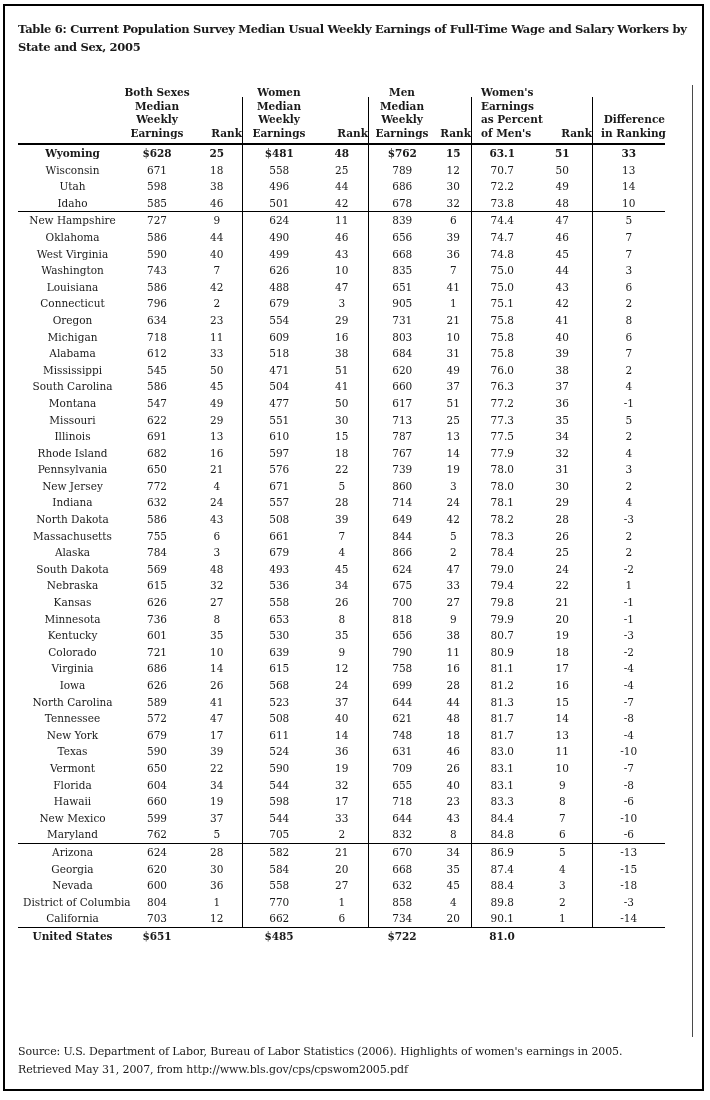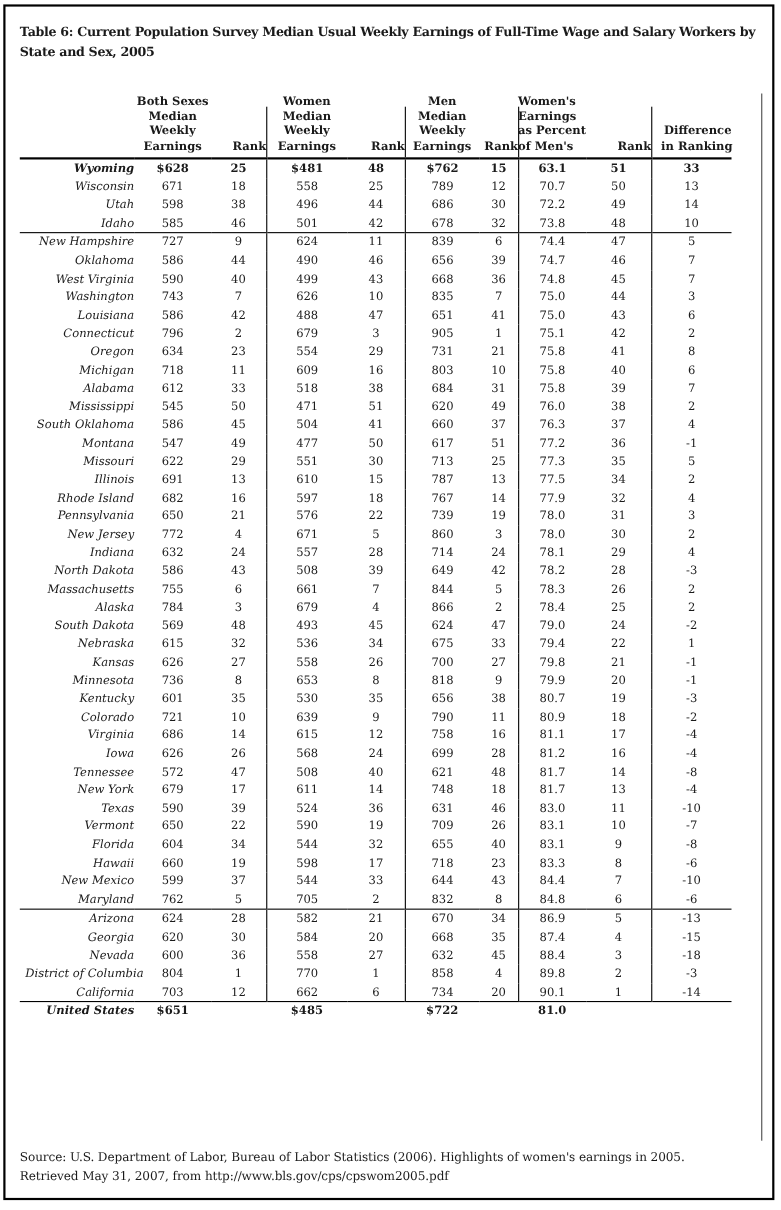--- a/index.html
+++ b/index.html
@@ -26,33 +26,33 @@
     border-collapse:collapse; table-layout:fixed; width:647px;
     font-size:10.5px;
   }
   thead th {
     vertical-align:bottom; border-bottom:2px solid #000;
     font-weight:bold; padding:0 0 3px 0;
   }
   thead th div { line-height:13.5px; white-space:nowrap; }
   .hc { }
   .hr { text-align:right; }
-  .hl { text-align:left; padding-left:0; }
+  .hl { text-align:left; padding-left:10px; }
   .hl-diff { padding-left:9px;text-align:right; }
   .sec {
     background-image:linear-gradient(#000,#000);
     background-repeat:no-repeat;
     background-position:left bottom;
     background-size:1px 46px;
   }
   tbody td {
     padding:0; height:16.6px; line-height:16.6px;
     white-space:nowrap; overflow:visible;
   }
-  .c-state { text-align:right; padding-left:5px;font-style:italic; }
+  .c-state { text-align:center; padding-left:5px; }
   .c-num { text-align:center; }
   .vl { border-left:1px solid #000; }
   .bold-row td { font-weight:bold; }
   tr.gsep td { border-top:1.5px solid #000; }
   .source {
     position:absolute; left:18px; top:1043px;
     font-size:11px; line-height:17.5px; letter-spacing:-0.1px; white-space:nowrap;
   }
 </style>
 </head>
@@ -290,21 +290,21 @@
           <td class="c-num">50</td>
           <td class="c-num vl">471</td>
           <td class="c-num">51</td>
           <td class="c-num vl">620</td>
           <td class="c-num">49</td>
           <td class="c-num vl">76.0</td>
           <td class="c-num">38</td>
           <td class="c-num vl">2</td>
         </tr>
         <tr>
-          <td class="c-state">South Oklahoma</td>
+          <td class="c-state">South Carolina</td>
           <td class="c-num">586</td>
           <td class="c-num">45</td>
           <td class="c-num vl">504</td>
           <td class="c-num">41</td>
           <td class="c-num vl">660</td>
           <td class="c-num">37</td>
           <td class="c-num vl">76.3</td>
           <td class="c-num">37</td>
           <td class="c-num vl">4</td>
         </tr>
@@ -516,20 +516,32 @@
           <td class="c-state">Iowa</td>
           <td class="c-num">626</td>
           <td class="c-num">26</td>
           <td class="c-num vl">568</td>
           <td class="c-num">24</td>
           <td class="c-num vl">699</td>
           <td class="c-num">28</td>
           <td class="c-num vl">81.2</td>
           <td class="c-num">16</td>
           <td class="c-num vl">-4</td>
+        </tr>
+        <tr>
+          <td class="c-state">North Carolina</td>
+          <td class="c-num">589</td>
+          <td class="c-num">41</td>
+          <td class="c-num vl">523</td>
+          <td class="c-num">37</td>
+          <td class="c-num vl">644</td>
+          <td class="c-num">44</td>
+          <td class="c-num vl">81.3</td>
+          <td class="c-num">15</td>
+          <td class="c-num vl">-7</td>
         </tr>
         <tr>
           <td class="c-state">Tennessee</td>
           <td class="c-num">572</td>
           <td class="c-num">47</td>
           <td class="c-num vl">508</td>
           <td class="c-num">40</td>
           <td class="c-num vl">621</td>
           <td class="c-num">48</td>
           <td class="c-num vl">81.7</td>

